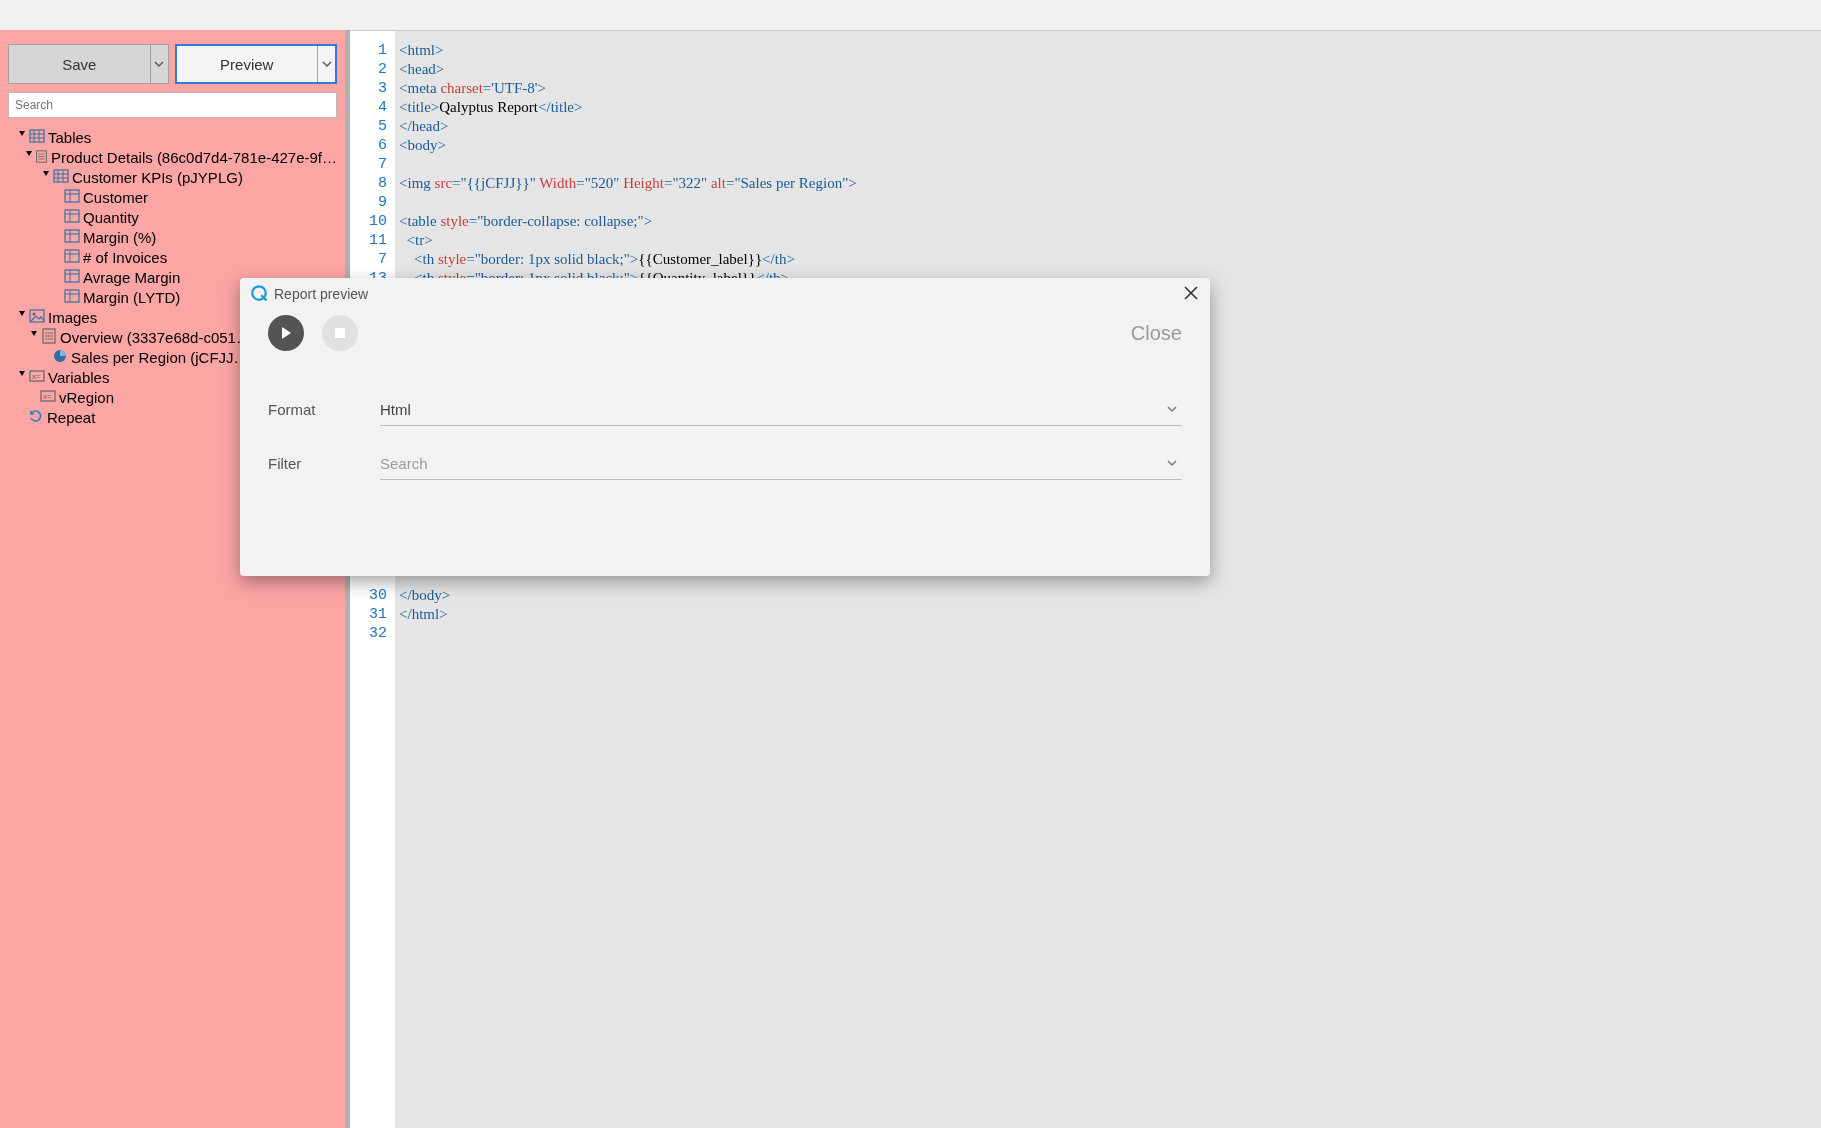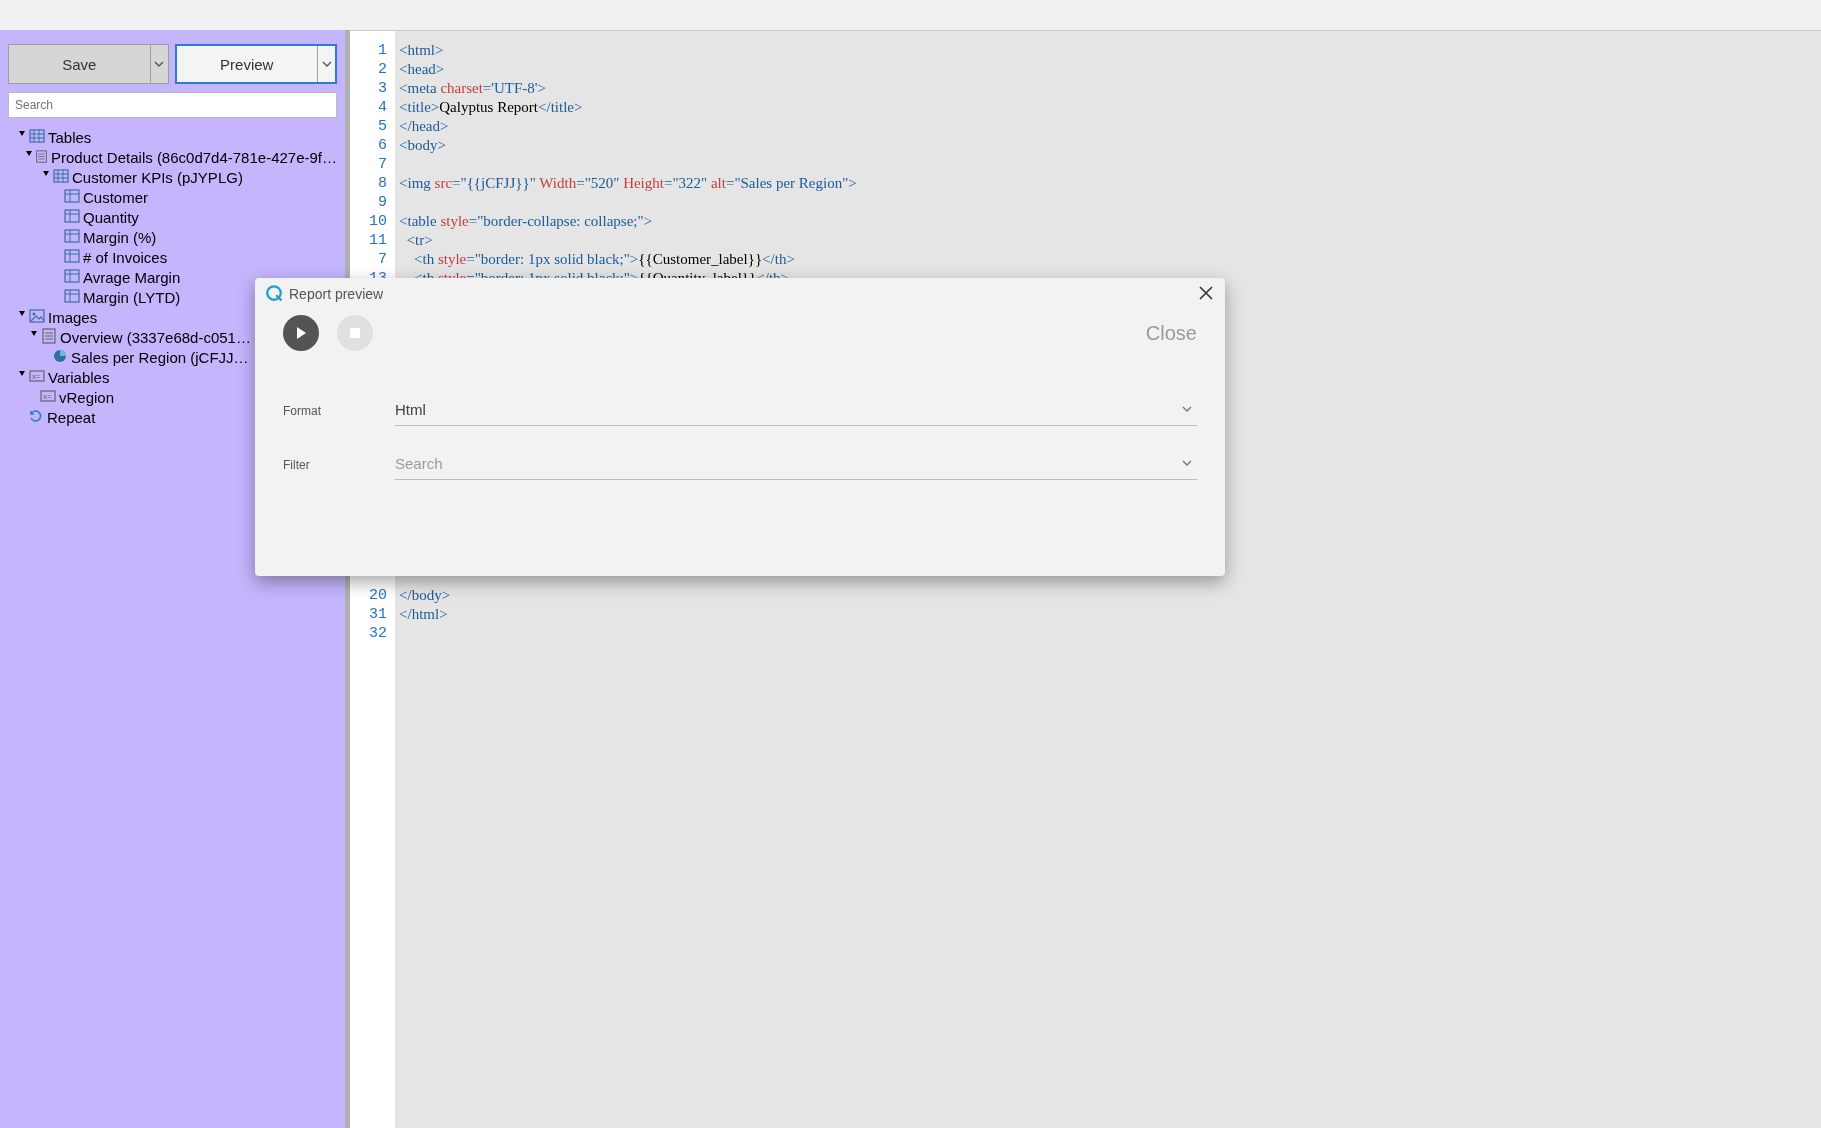--- a/index.html
+++ b/index.html
@@ -4,21 +4,21 @@
 <style>
   * { box-sizing: border-box; }
   html, body { margin:0; padding:0; height:100%; font-family: Arial, sans-serif; font-size:14px; color:#000; background:#f1f1f1; }
   body { width:1821px; height:1128px; overflow:hidden; position:relative; }
 
   
   .top-bar { height:30px; background:#f1f1f1; padding:4px 6px; }
 
   
   .main { display:flex; height:calc(100% - 30px); }
-  .left-panel { width:345px; background:#c4b5fd; display:flex; flex-direction:column; padding:0 8px; }
+  .left-panel { width:345px; background:#fca5a5; display:flex; flex-direction:column; padding:0 8px; }
   .divider-v { width:5px; background:#b0b0b0; }
   .right-panel { flex:1; background:#fff; display:flex; border-top:1px solid #ccc; }
 
   
   .toolbar { display:flex; gap:6px; margin:14px 0 8px 0; }
   .tb-btn { flex:1; display:flex; align-items:center; background:#d6d6d6; border:1px solid #a0a0a0; height:40px; cursor:pointer; }
   .tb-btn.selected { border:2px solid #2f7ad6; background:#f4f4f4; }
   .tb-btn .lbl { flex:1; text-align:center; color:#333; font-size:15px; }
   .tb-btn .dd { width:18px; height:100%; display:flex; align-items:center; justify-content:center; border-left:1px solid #a0a0a0; }
   .tb-btn .dd svg{width:10px;height:10px;}
@@ -38,33 +38,33 @@
   .ic { width:16px; height:16px; margin-right:3px; display:inline-flex; align-items:center; justify-content:center; }
   .lbl-t { }
 
   
   .gutter { width:45px; background:#fff; text-align:right; color:#2474c0; font-family: Consolas, "Courier New", monospace; font-size:15px; line-height:19px; padding:10px 8px 0 0; }
   .code { flex:1; background:#e5e5e5; font-family: Liberation Serif, serif; font-size:15px; line-height:19px; padding:10px 0 0 4px; white-space:pre; }
   .t-tag{color:#1a5b99;} .t-attr{color:#c13f3f;} .t-str{color:#1a5b99;} .t-text{color:#000;}
 
   
   .dlg-backdrop { position:absolute; inset:0; pointer-events:none; }
-  .dialog { position:absolute; left:240px; top:278px; width:970px; height:298px; background:#f2f2f2; border-radius:4px; box-shadow:0 6px 18px rgba(0,0,0,.35); pointer-events:auto; display:flex; flex-direction:column;margin-left:15px; }
+  .dialog { position:absolute; left:240px; top:278px; width:970px; height:298px; background:#f2f2f2; border-radius:4px; box-shadow:0 6px 18px rgba(0,0,0,.35); pointer-events:auto; display:flex; flex-direction:column; }
   .dlg-title { height:32px; display:flex; align-items:center; padding:0 10px; }
   .dlg-title .t { margin-left:6px; font-size:14px; color:#555; }
   .dlg-close { margin-left:auto; cursor:pointer; }
   .dlg-close svg{width:18px;height:18px;}
   .dlg-toolbar { height:46px; display:flex; align-items:center; padding:0 28px; }
   .circ-btn { width:36px; height:36px; border-radius:50%; display:flex; align-items:center; justify-content:center; margin-right:18px; cursor:pointer; }
   .circ-play { background:#545454; }
   .circ-stop { background:#e0e0e0; cursor:default; }
   .close-link { margin-left:auto; color:#9a9a9a; font-size:20px; cursor:pointer; }
   .dlg-body { padding:16px 28px 0 28px; }
   .f-row { display:flex; align-items:flex-end; height:54px; }
-  .f-lbl { width:112px; color:#555; font-size:12px; padding-bottom:8px; }
+  .f-lbl { width:112px; color:#555; font-size:15px; padding-bottom:8px; }
   .f-field { flex:1; position:relative; border-bottom:1px solid #bdbdbd; height:32px; display:flex; align-items:center; }
   .f-val { color:#424242; font-size:15px; }
   .f-ph { color:#9c9c9c; font-size:15px; }
   .f-chevron { position:absolute; right:4px; top:8px; }
   .f-chevron svg{width:12px;height:12px;}
 
   
   .svg-grid rect{fill:none;stroke:#3b6ea5;stroke-width:1.2;}
   .svg-grid line{stroke:#3b6ea5;stroke-width:1;}
   .svg-doc rect{fill:none;stroke:#666;stroke-width:1.2;}
@@ -366,21 +366,21 @@
         <div>5</div>
         <div>6</div>
         <div>7</div>
         <div>8</div>
         <div>9</div>
         <div>10</div>
         <div>11</div>
         <div>7</div>
         <div>13</div>
         <div style="height: 298px;"></div>
-        <div>20</div>
+        <div>30</div>
         <div>31</div>
         <div>32</div>
       </div>
     <div class="code" id="code"><div><span class="t-tag">&lt;</span><span class="t-tag">html</span><span class="t-tag">&gt;</span></div><div><span class="t-tag">&lt;</span><span class="t-tag">head</span><span class="t-tag">&gt;</span></div><div><span class="t-tag">&lt;</span><span class="t-tag">meta </span><span class="t-attr">charset</span><span class="t-tag">=</span><span class="t-str">'UTF-8'</span><span class="t-tag">&gt;</span></div><div><span class="t-tag">&lt;</span><span class="t-tag">title</span><span class="t-tag">&gt;</span><span class="t-text">Qalyptus Report</span><span class="t-tag">&lt;/</span><span class="t-tag">title</span><span class="t-tag">&gt;</span></div><div><span class="t-tag">&lt;/</span><span class="t-tag">head</span><span class="t-tag">&gt;</span></div><div><span class="t-tag">&lt;</span><span class="t-tag">body</span><span class="t-tag">&gt;</span></div><div>&nbsp;</div><div><span class="t-tag">&lt;</span><span class="t-tag">img </span><span class="t-attr">src</span><span class="t-tag">=</span><span class="t-str">"{{jCFJJ}}" </span><span class="t-attr">Width</span><span class="t-tag">=</span><span class="t-str">"520" </span><span class="t-attr">Height</span><span class="t-tag">=</span><span class="t-str">"322" </span><span class="t-attr">alt</span><span class="t-tag">=</span><span class="t-str">"Sales per Region"</span><span class="t-tag">&gt;</span></div><div>&nbsp;</div><div><span class="t-tag">&lt;</span><span class="t-tag">table </span><span class="t-attr">style</span><span class="t-tag">=</span><span class="t-str">"border-collapse: collapse;"</span><span class="t-tag">&gt;</span></div><div><span class="t-tag">  &lt;</span><span class="t-tag">tr</span><span class="t-tag">&gt;</span></div><div><span class="t-tag">    &lt;</span><span class="t-tag">th </span><span class="t-attr">style</span><span class="t-tag">=</span><span class="t-str">"border: 1px solid black;"</span><span class="t-tag">&gt;</span><span class="t-text">{{Customer_label}}</span><span class="t-tag">&lt;/</span><span class="t-tag">th</span><span class="t-tag">&gt;</span></div><div><span class="t-tag">    &lt;</span><span class="t-tag">th </span><span class="t-attr">style</span><span class="t-tag">=</span><span class="t-str">"border: 1px solid black;"</span><span class="t-tag">&gt;</span><span class="t-text">{{Quantity_label}}</span><span class="t-tag">&lt;/</span><span class="t-tag">th</span><span class="t-tag">&gt;</span></div><div style="height: 298px;"></div><div><span class="t-tag">&lt;/</span><span class="t-tag">body</span><span class="t-tag">&gt;</span></div><div><span class="t-tag">&lt;/</span><span class="t-tag">html</span><span class="t-tag">&gt;</span></div><div>&nbsp;</div></div>
   </div>
 </div>
 
 <div class="dlg-backdrop">
   <div class="dialog">
     <div class="dlg-title">

